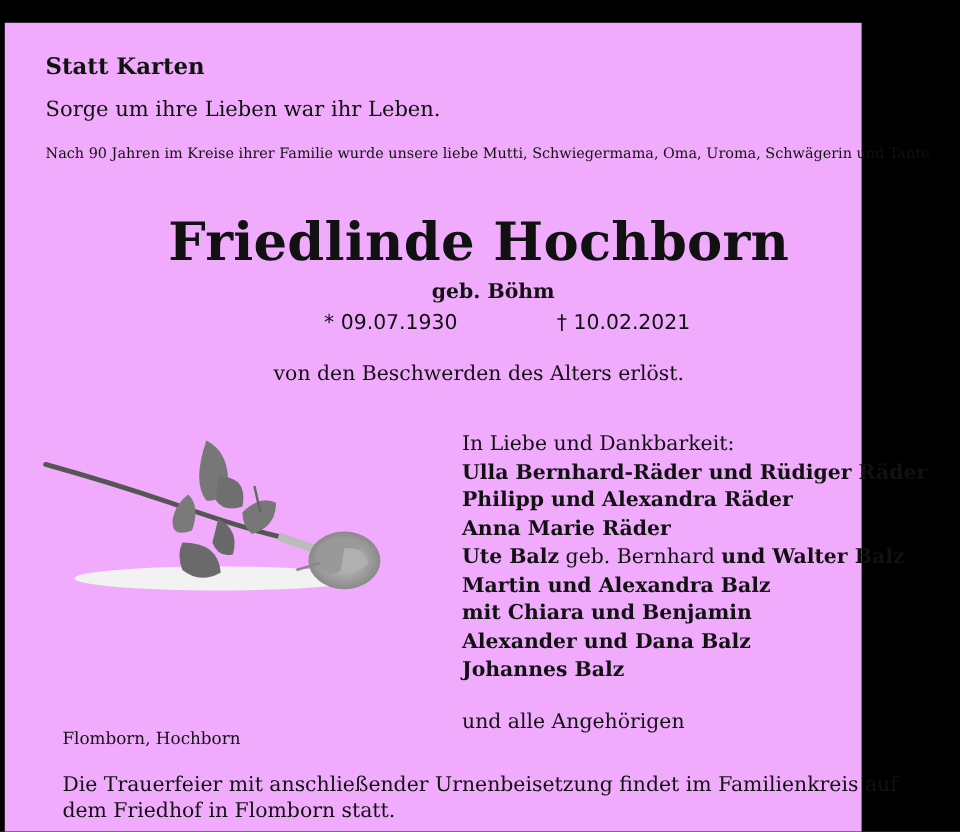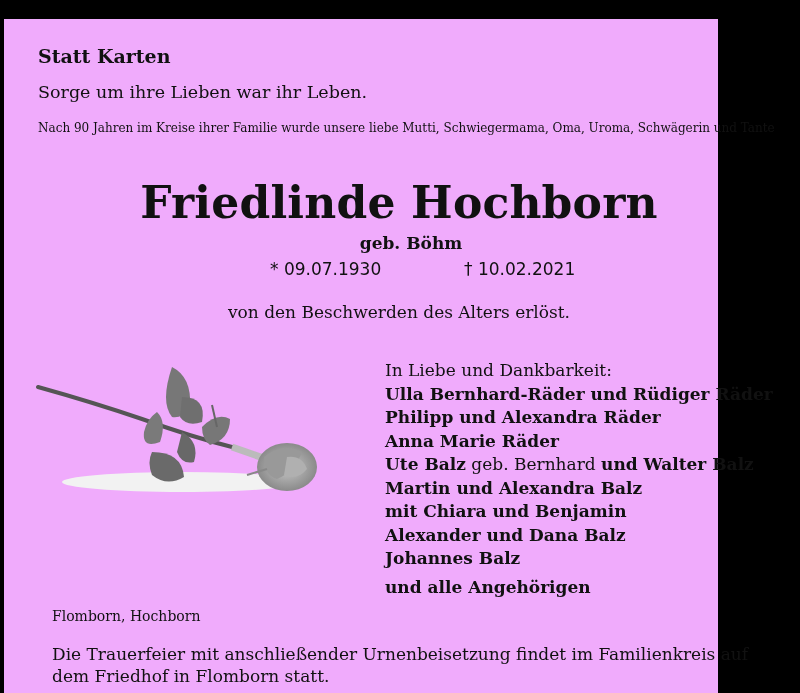--- a/index.html
+++ b/index.html
@@ -17,21 +17,21 @@
     .name { left: 0; width: 790px; top: 158px; text-align: center; font-size: 44px; font-weight: bold; letter-spacing: 0.2px; }
     .maiden { left: 0; width: 790px; top: 214px; text-align: center; font-size: 17px; font-weight: bold; margin-left: 12px; }
     .dates { top: 240px; font-size: 17px; font-family: "DejaVu Sans", "Liberation Sans", sans-serif; font-weight: 500; }
     .birth { left: 266px; }
     .death { left: 420px; margin-left: 40px; }
     .relief { left: 0; width: 790px; top: 283px; text-align: center; font-size: 17px; }
     .rose { position: absolute; left: 28px; top: 338px; width: 300px; height: 140px; }
     .family { position: absolute; left: 381px; top: 340px; font-size: 17px; line-height: 23.5px; }
     .family .line { white-space: nowrap; }
     .family .b { font-weight: bold; }
-    .family .closing { margin-top: 5px; font-weight: bold; }
+    .family .closing { margin-top: 20px; font-weight: normal; }
     .place { left: 48px; top: 589px; font-size: 14px; }
     .service { left: 48px; top: 624px; font-size: 17px; line-height: 22px; white-space: normal; width: 720px; }
   </style>
 </head>
 <body>
 
 <div class="frame">
   <div class="abs heading">Statt Karten</div>
   <div class="abs intro1">Sorge um ihre Lieben war ihr Leben.</div>
   <div class="abs intro2">Nach 90 Jahren im Kreise ihrer Familie wurde unsere liebe Mutti, Schwiegermama, Oma, Uroma, Schwägerin und Tante</div>

